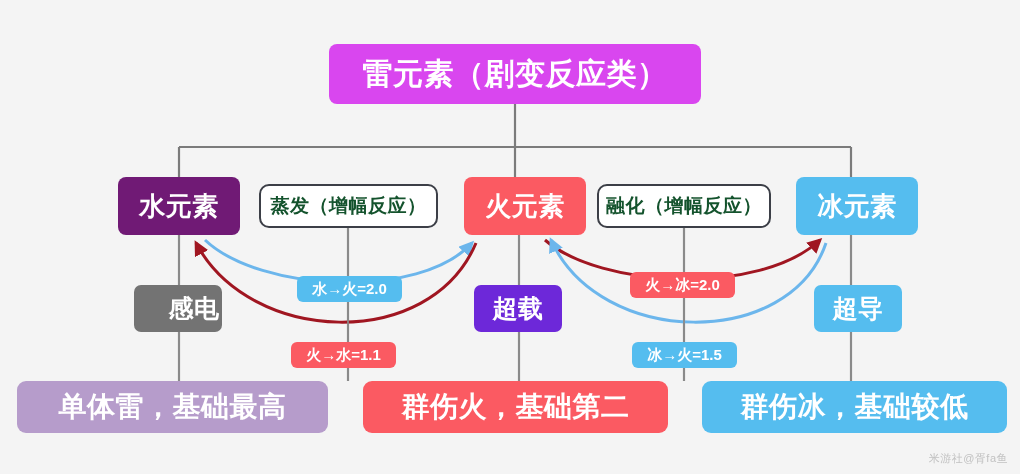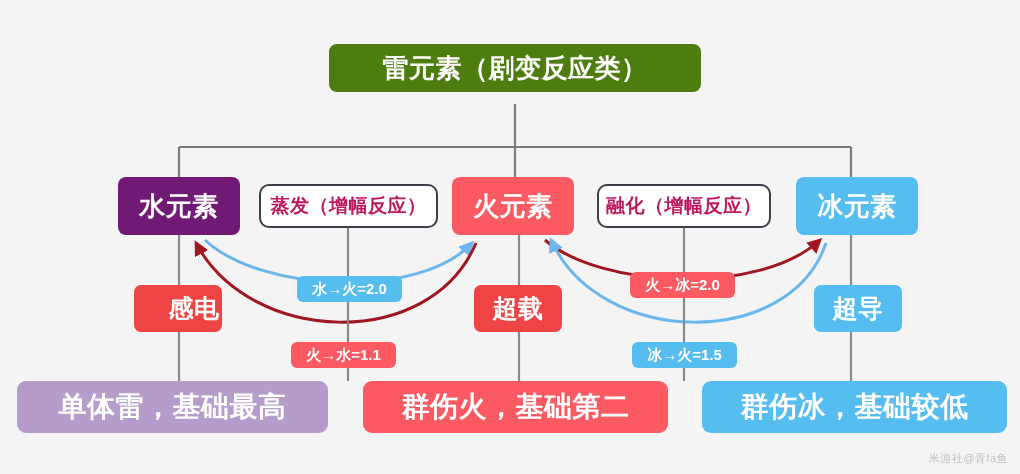--- a/index.html
+++ b/index.html
@@ -33,64 +33,64 @@
     justify-content: center;
     white-space: nowrap;
     letter-spacing: 0.5px;
   }
 
   
   .title-box {
     left: 329px;
     top: 44px;
     width: 372px;
-    height: 48px;
-    background: #4d7c0f;
+    height: 60px;
+    background: #d946ef;
     border-radius: 8px;
     color: #ffffff;
-    font-size: 26px;
+    font-size: 30px;
     font-weight: bold;
   }
 
   
   .elem {
     border-radius: 8px;
     color: #ffffff;
     font-size: 26px;
     font-weight: bold;
     height: 58px;
     width: 122px;
   }
   .elem-water { left: 118px; top: 177px; background: #701a75; }
-  .elem-fire  { left: 452px; top: 177px; background: #fb5a62; }
+  .elem-fire  { left: 464px; top: 177px; background: #fb5a62; }
   .elem-ice   { left: 796px; top: 177px; background: #55bdef; }
 
   
   .amp {
     background: #ffffff;
     border: 2px solid #3c3f47;
     border-radius: 10px;
-    color: #be185d;
+    color: #14532d;
     font-size: 19px;
     font-weight: bold;
     height: 44px;
   }
   .amp-vapor { left: 259px; top: 184px; width: 179px; }
   .amp-melt  { left: 597px; top: 184px; width: 174px; }
 
   
   .tag {
     border-radius: 7px;
     color: #ffffff;
     font-size: 25px;
     font-weight: bold;
     height: 47px;
   }
-  .tag-electro { left: 134px; top: 285px; width: 88px; background: #ef4444; padding-left: 32px; }
-  .tag-overload{ left: 474px; top: 285px; width: 88px; background: #ef4444; }
+  .tag-electro { left: 134px; top: 285px; width: 88px; background: #737373; padding-left: 32px; }
+  .tag-overload{ left: 474px; top: 285px; width: 88px; background: #6d28d9; }
   .tag-super   { left: 814px; top: 285px; width: 88px; background: #55bdef; }
 
   
   .badge {
     border-radius: 6px;
     color: #ffffff;
     font-size: 15px;
     font-weight: bold;
     height: 26px;
     letter-spacing: 0;

